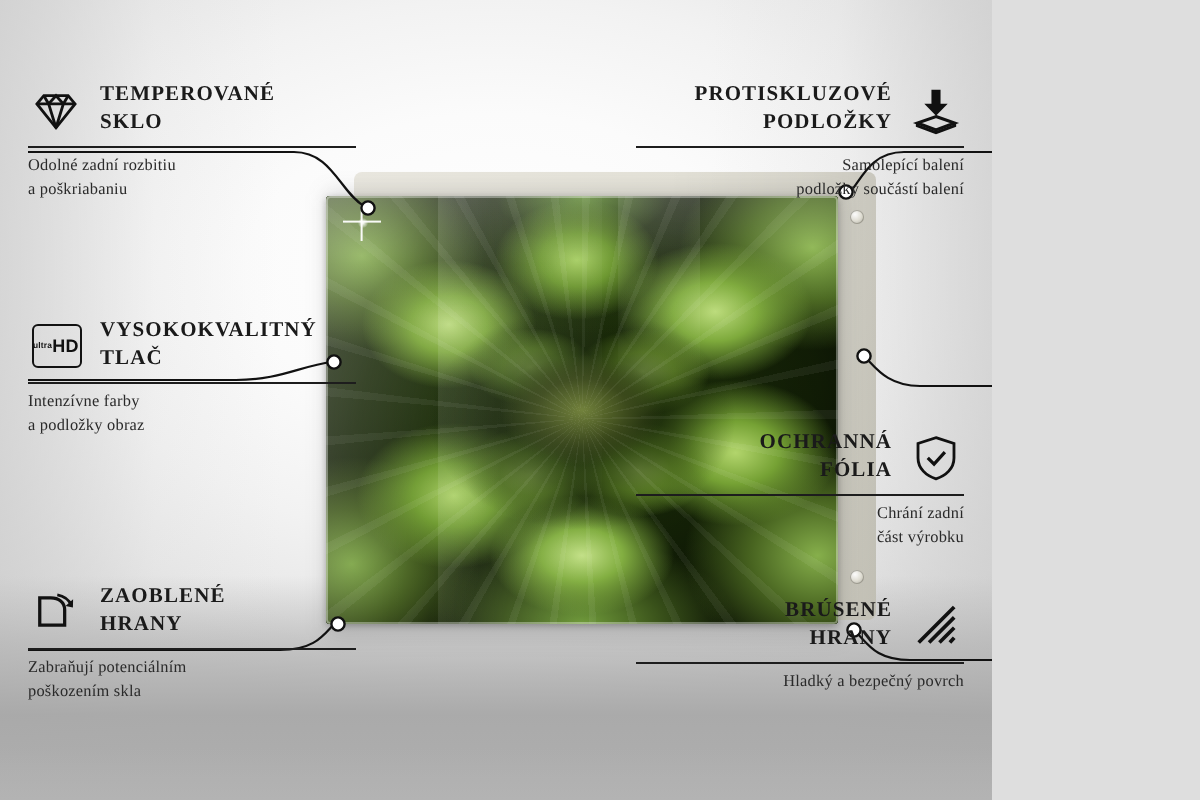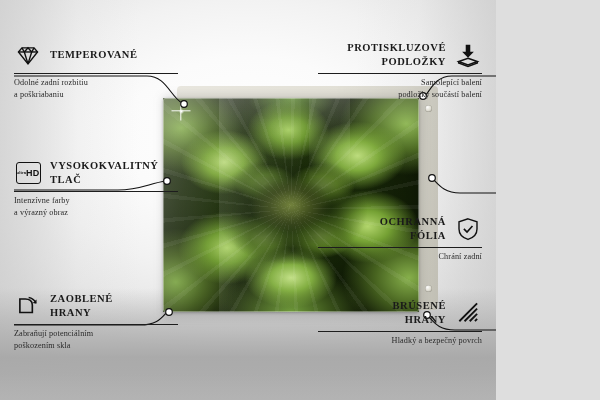--- a/index.html
+++ b/index.html
@@ -333,20 +333,21 @@
         <svg viewBox="0 0 24 24" width="26" height="26" fill="none" stroke="#111" stroke-width="1.3">
           <path d="M3.2 9.2 L6.4 5.4 L17.6 5.4 L20.8 9.2 L12 20.2 Z"></path>
           <path d="M3.2 9.2 L20.8 9.2"></path>
           <path d="M6.4 5.4 L8.6 9.2 L12 20.2"></path>
           <path d="M17.6 5.4 L15.4 9.2 L12 20.2"></path>
           <path d="M8.6 9.2 L12 5.4 L15.4 9.2"></path>
         </svg>
       </div>
       <div>
         <div class="feat-title">TEMPEROVANÉ</div>
+        <div class="feat-title">SKLO</div>
       </div>
     </div>
     <div class="feat-rule"></div>
     <div class="feat-desc">Odolné zadní rozbitiu</div>
     <div class="feat-desc">a poškriabaniu</div>
   </div>
 
   <div class="feature left" id="f-print">
     <div class="feat-head">
       <div class="feat-icon">
@@ -355,21 +356,21 @@
           <span class="h">HD</span>
         </div>
       </div>
       <div>
         <div class="feat-title">VYSOKOKVALITNÝ</div>
         <div class="feat-title">TLAČ</div>
       </div>
     </div>
     <div class="feat-rule"></div>
     <div class="feat-desc">Intenzívne farby</div>
-    <div class="feat-desc">a výrazný obraz</div>
+    <div class="feat-desc">a podložky obraz</div>
   </div>
 
   <div class="feature left" id="f-rounded">
     <div class="feat-head">
       <div class="feat-icon">
         <svg viewBox="0 0 24 24" width="26" height="26" fill="none" stroke="#111" stroke-width="1.5">
           <path d="M4.5 5.5 L4.5 18 L16 18 L16 11 C16 7.4 13.2 5.5 9.6 5.5 Z"></path>
           <path d="M12.6 4.1 C15.6 4.6 18 6.4 19.3 9.1" stroke-width="1.3"></path>
           <path d="M19.9 6.1 L19.8 9.9 L16.4 9.2" fill="#111" stroke="none"></path>
         </svg>
@@ -411,20 +412,21 @@
           <path d="M8.2 11.9 L11.1 14.8 L16.1 9.3" stroke-width="1.5"></path>
         </svg>
       </div>
       <div>
         <div class="feat-title">OCHRANNÁ</div>
         <div class="feat-title">FÓLIA</div>
       </div>
     </div>
     <div class="feat-rule"></div>
     <div class="feat-desc">Chrání zadní</div>
+    <div class="feat-desc">část výrobku</div>
   </div>
 
   <div class="feature right" id="f-brushed">
     <div class="feat-head">
       <div class="feat-icon">
         <svg viewBox="0 0 24 24" width="26" height="26" stroke="#111" stroke-width="1.7" stroke-linecap="butt">
           <path d="M20.4 3.2 L4.0 19.6"></path>
           <path d="M20.4 8.0 L8.8 19.6"></path>
           <path d="M20.4 12.8 L13.6 19.6"></path>
           <path d="M20.4 17.4 L18.4 19.6"></path>

